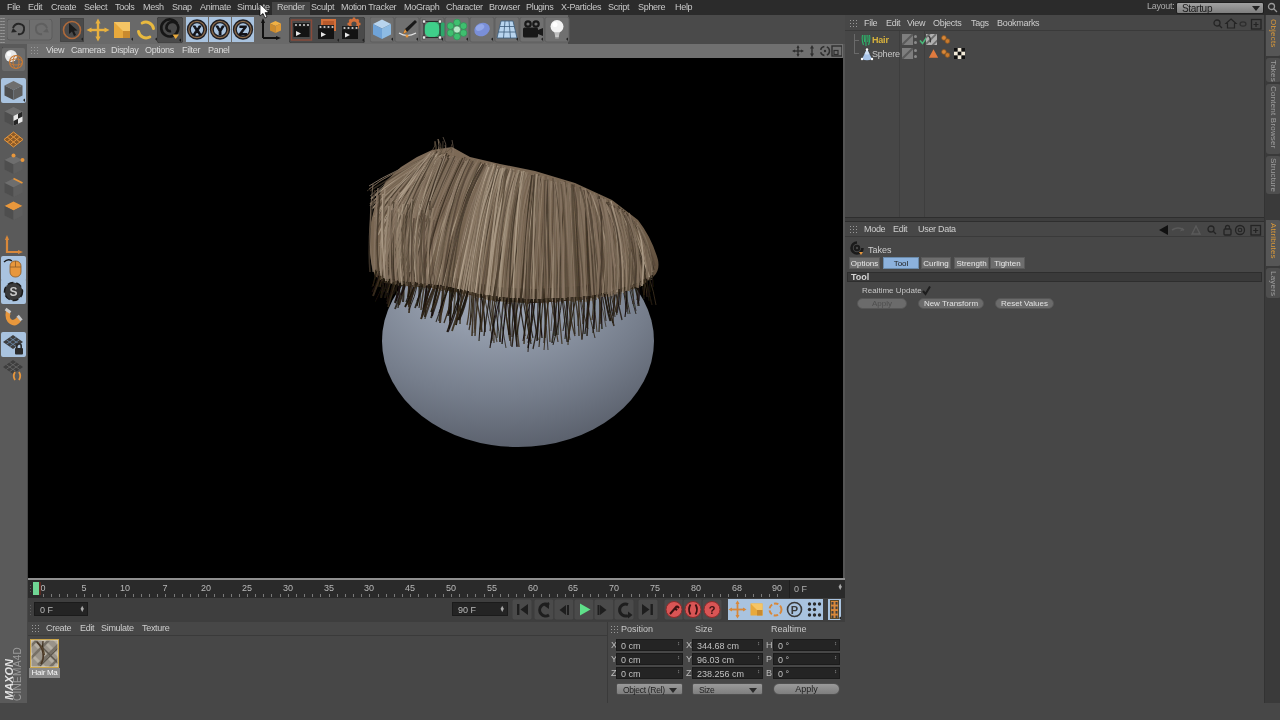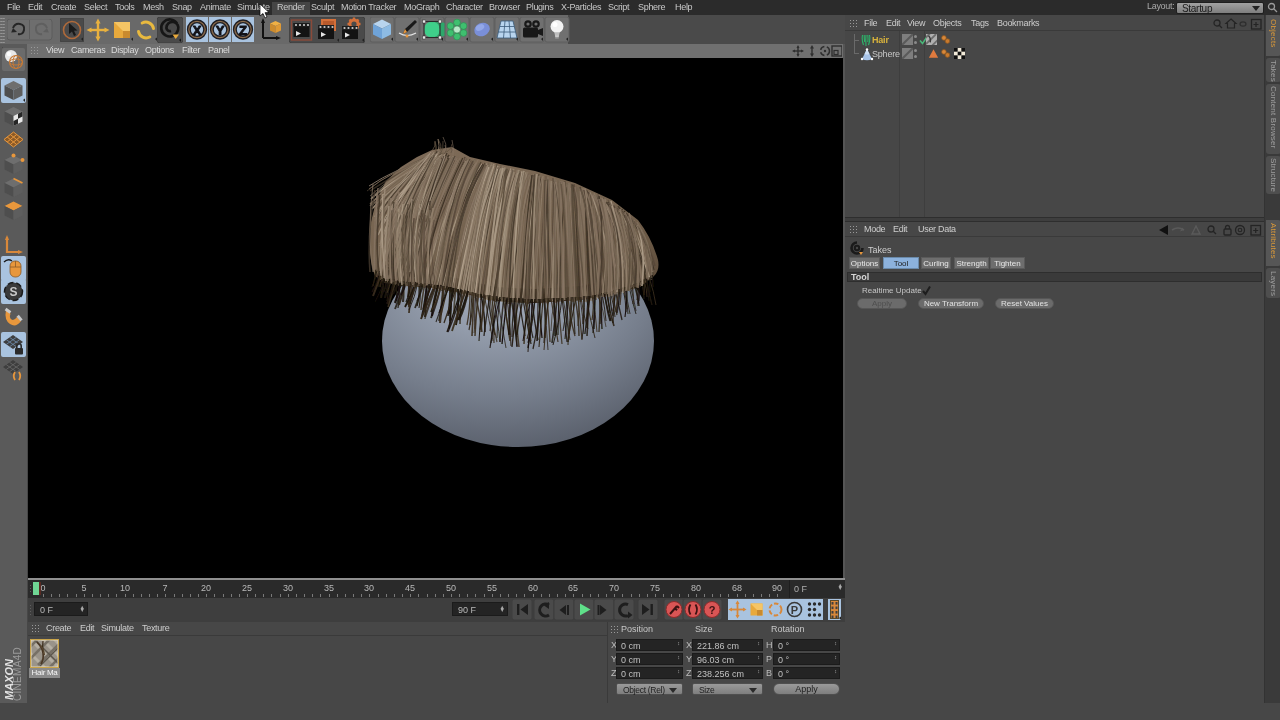--- a/index.html
+++ b/index.html
@@ -1572,31 +1572,31 @@
     <rect x="0.5" y="0.5" width="28" height="28" fill="none" stroke="#c9a44a" stroke-width="1"></rect>
   </svg>
   <div style="position:absolute;left:1px;top:46px;width:31px;height:10px;background:#8a8a8a;color:#f5f5f5;font-size:8px;text-align:center;line-height:10px;letter-spacing:-0.3px;">Hair Ma</div>
 </div>
 
 <div class="abs coords">
   <div style="position:absolute;left:0;top:0;width:238px;height:81px;border-left:1px solid #3a3a3a;"></div>
   <div class="gridicon" style="left:3px;top:3px;"></div>
   <span class="colhead" style="left:14px;">Position</span>
   <span class="colhead" style="left:88px;">Size</span>
-  <span class="colhead" style="left:164px;">Rotation</span>
+  <span class="colhead" style="left:164px;">Realtime</span>
 
   <div class="crow" style="left:0;top:17px;width:238px;">
     <span class="lab" style="left:4px;">X</span>
     <div class="cfield" style="left:9px;width:67px;">
         <span>0 cm</span>
         <span class="spin" style="top:2px">↕</span>
       </div>
     <span class="lab" style="left:79px;">X</span>
     <div class="cfield" style="left:85px;width:71px;">
-        <span>221.86 cm</span>
+        <span>344.68 cm</span>
         <span class="spin" style="top:2px">↕</span>
       </div>
     <span class="lab" style="left:159px;">H</span>
     <div class="cfield" style="left:166px;width:67px;">
         <span>0 °</span>
         <span class="spin" style="top:2px">↕</span>
       </div>
   </div>
   <div class="crow" style="left:0;top:31px;width:238px;">
     <span class="lab" style="left:4px;">Y</span>

